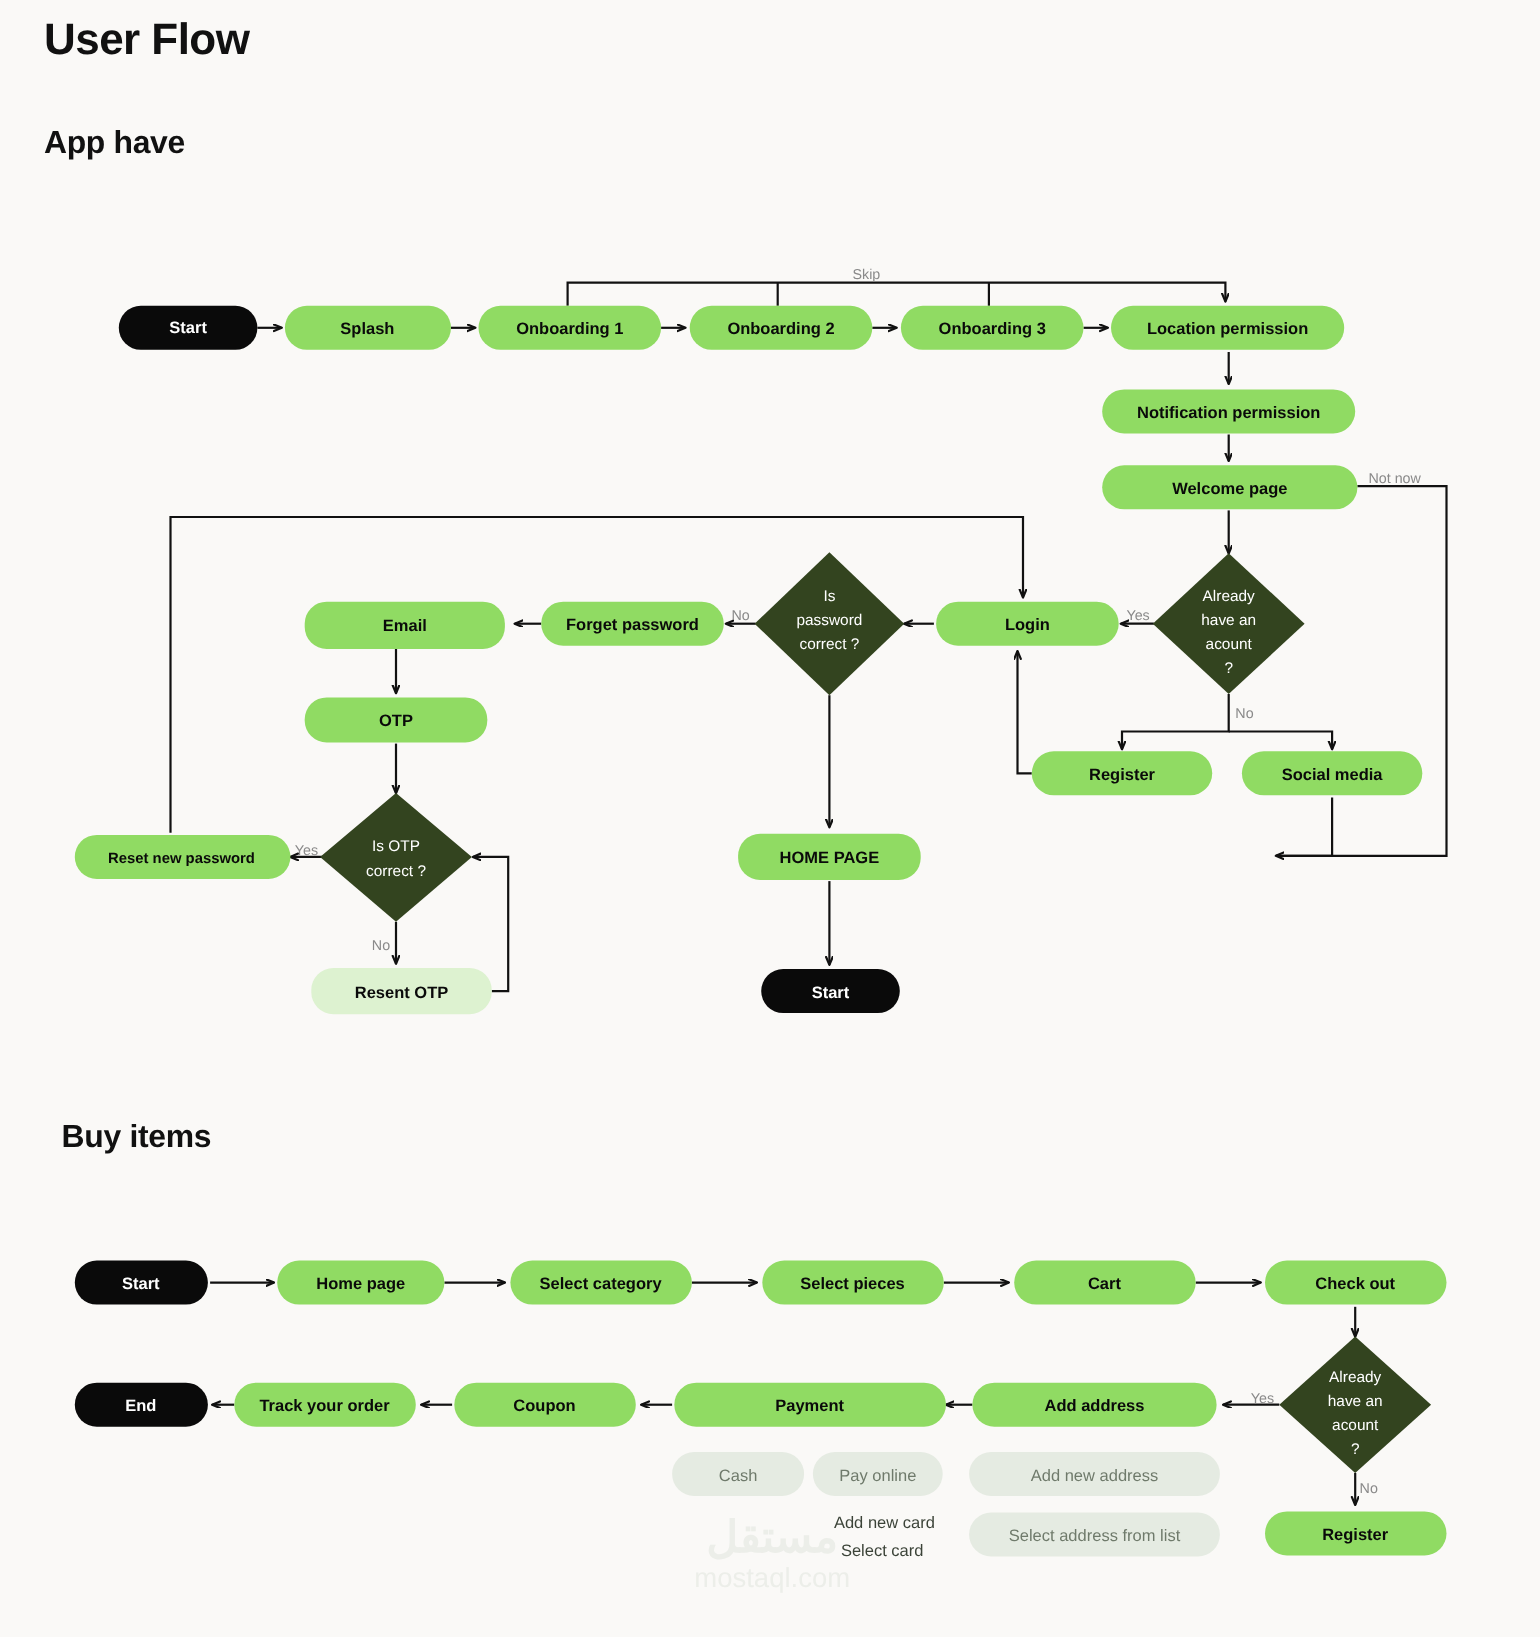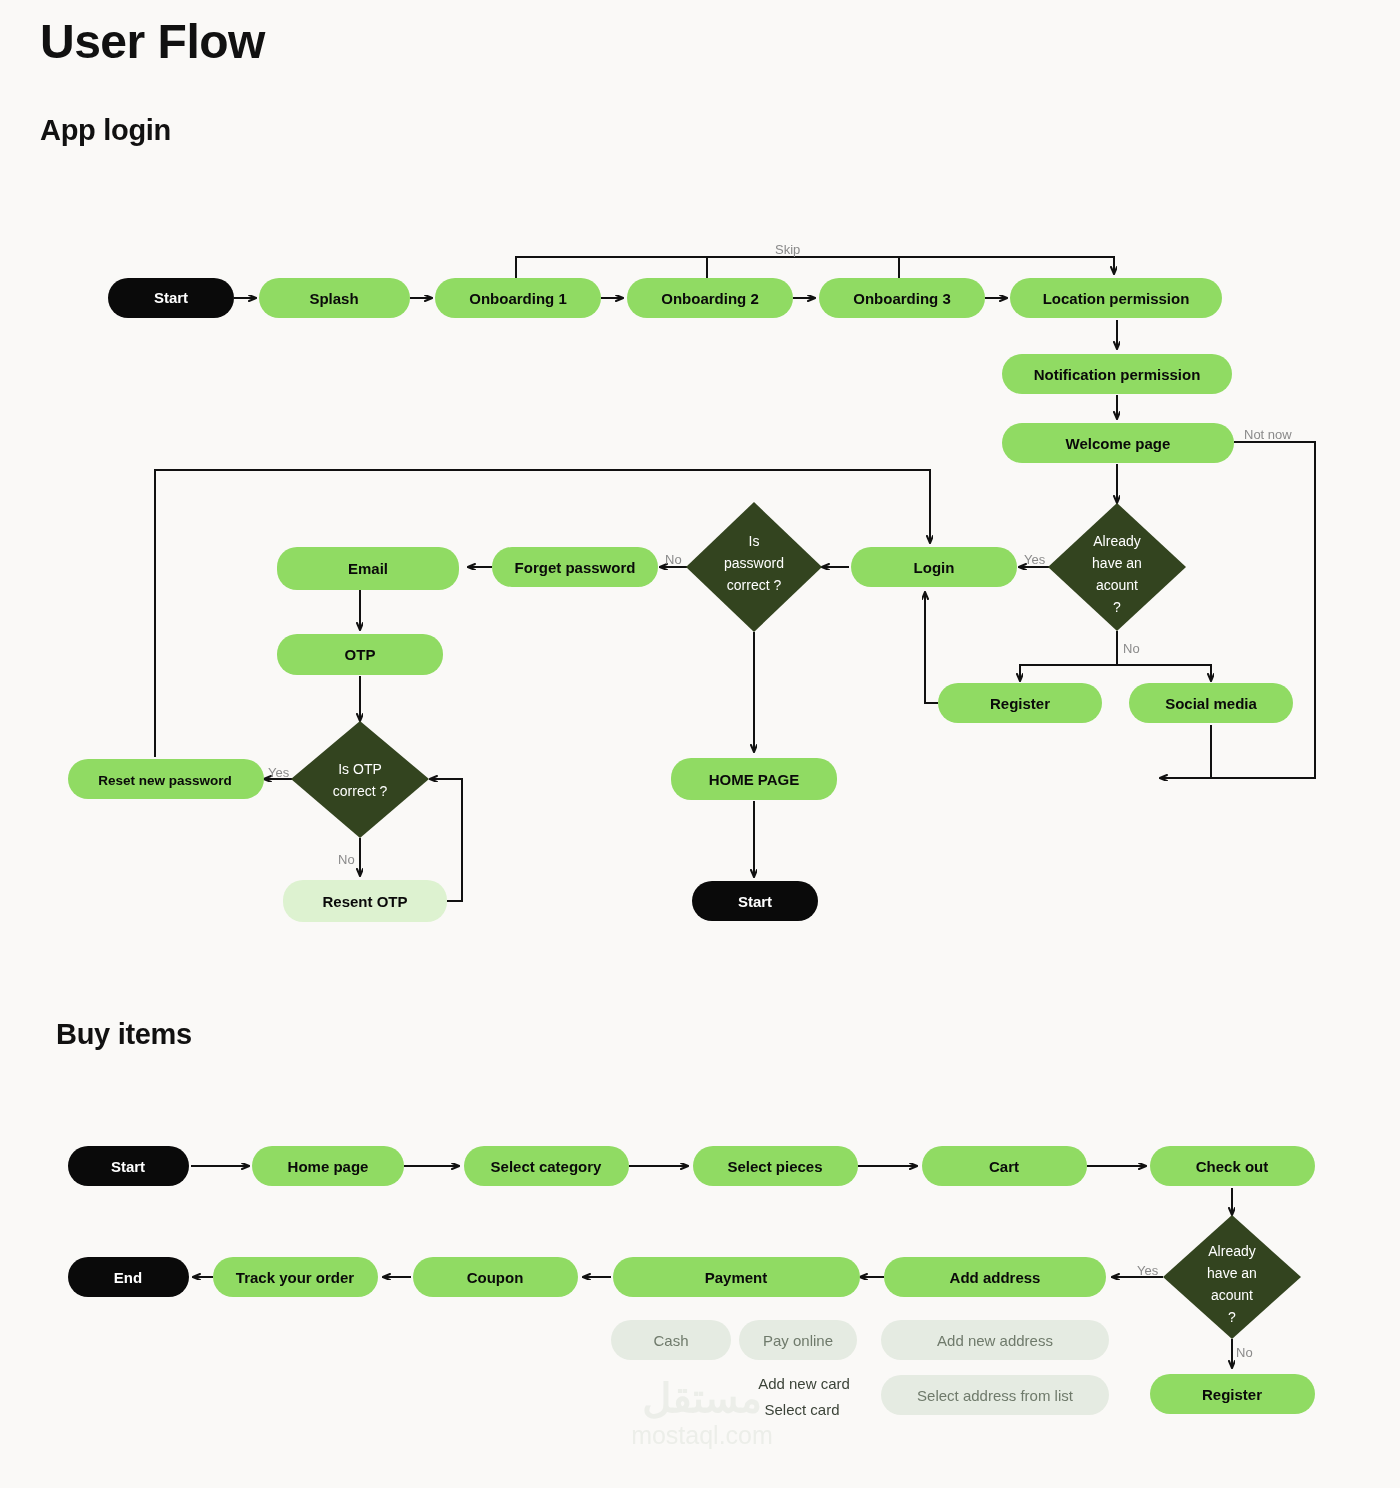--- a/index.html
+++ b/index.html
@@ -6,21 +6,21 @@
   body{
     width:1400px;height:1488px;
     background:#faf9f7;
     font-family:"Liberation Sans", sans-serif;
     color:#111;
     overflow:hidden;
     position:relative;
   }
   #page-title{
     position:absolute;left:40px;top:14px;
-    font-size:48px;font-weight:bold;letter-spacing:-0.5px;
+    font-size:40px;font-weight:bold;letter-spacing:-0.5px;
   }
   .section-title{
     position:absolute;font-size:29px;font-weight:bold;letter-spacing:-0.3px;
   }
   #sec-login-title{left:40px;top:114px;}
   #sec-buy-title{left:56px;top:1018px;}
   svg#flow{position:absolute;left:0;top:0;width:1400px;height:1488px;}
   .node-rect{rx:20;ry:20;}
   .node-label{
     font-family:"Liberation Sans", sans-serif;
@@ -50,21 +50,21 @@
     position:absolute;left:612px;top:1378px;width:180px;
     text-align:center;color:#eceee9;pointer-events:none;user-select:none;
   }
   #watermark .wm-ar{font-size:40px;font-weight:bold;line-height:1;}
   #watermark .wm-url{font-size:25px;line-height:1.2;margin-top:2px;}
 </style>
 </head>
 <body>
 
 <div id="page-title">User Flow</div>
-<div class="section-title" id="sec-login-title">App login</div>
+<div class="section-title" id="sec-login-title">App have</div>
 <div class="section-title" id="sec-buy-title">Buy items</div>
 
 <svg id="flow" viewBox="0 0 1400 1488">
   <defs>
     <marker id="arrow" markerWidth="9" markerHeight="9" refX="7.6" refY="3.4" orient="auto" markerUnits="userSpaceOnUse">
       <path d="M0.6,0.4 L7.8,3.4 L0.6,6.4" fill="none" stroke="#111111" stroke-width="2" stroke-linecap="round" stroke-linejoin="round"></path>
     </marker>
   </defs>
 
   <g>

